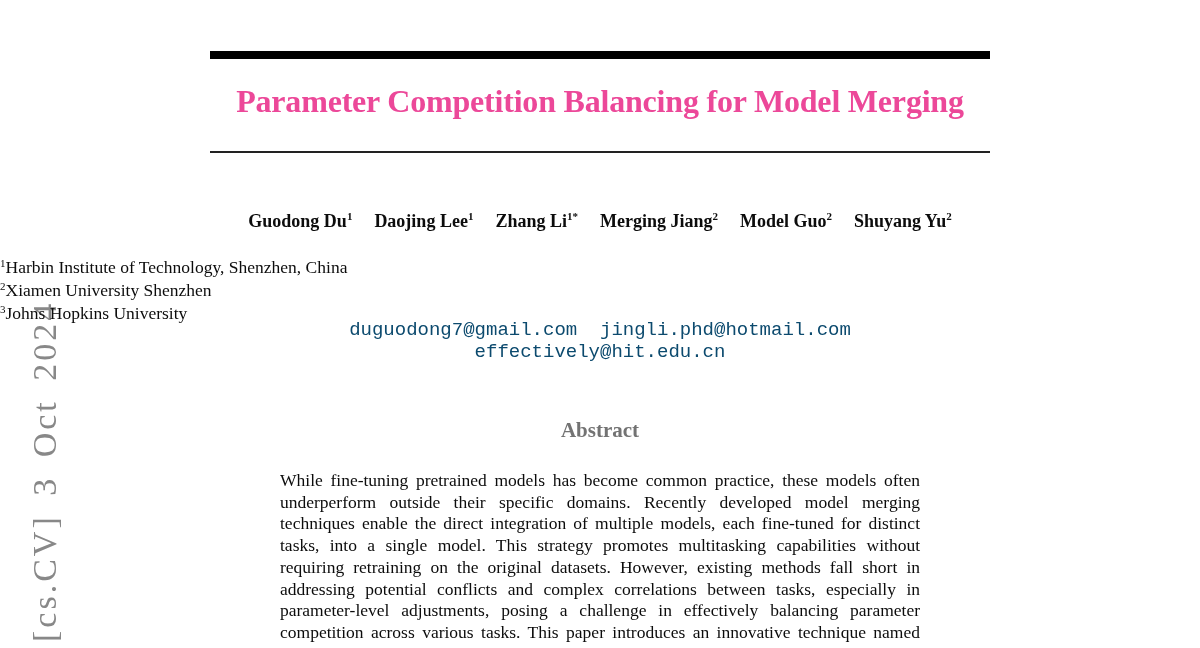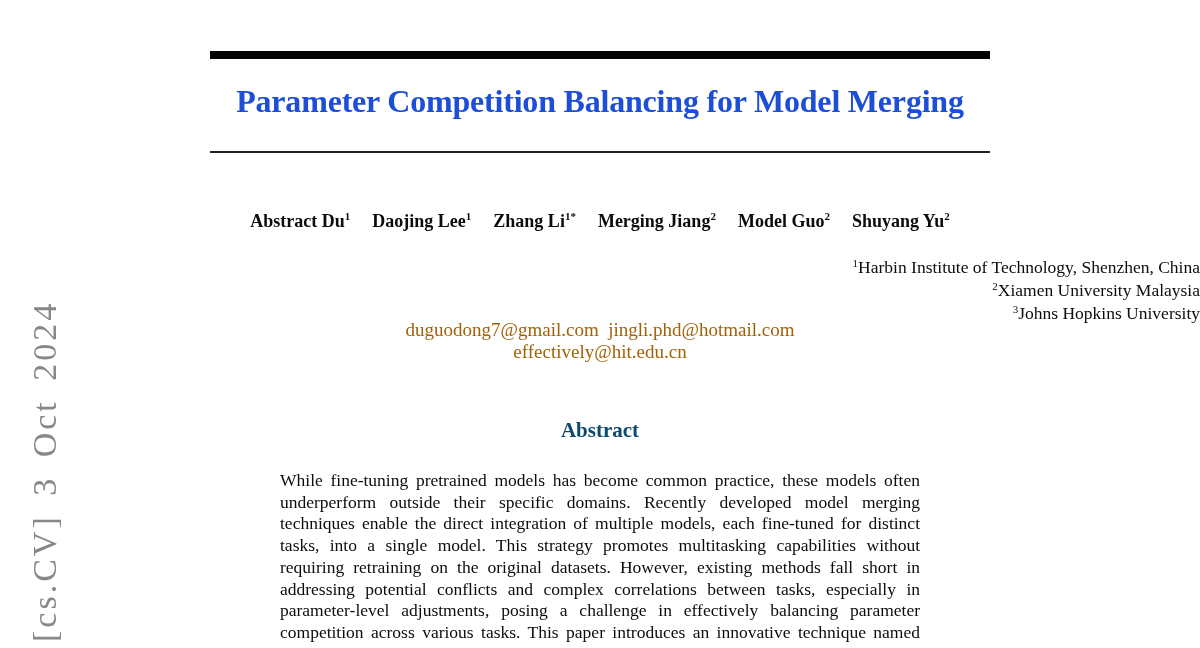--- a/index.html
+++ b/index.html
@@ -45,21 +45,21 @@
   .title {
     position: absolute;
     left: 0; right: 0; top: 81px;
     margin: 0;
     text-align: center;
     font-family: "Liberation Serif", serif;
     font-weight: 700;
     font-size: 32px;
     line-height: 40px;
     letter-spacing: -0.2px;
-    color: #1d4ed8;
+    color: #ec4899;
   }
 
   .authors-line {
     position: absolute;
     left: 0; right: 0;
     text-align: center;
     font-weight: 700;
     font-size: 18px;
     line-height: 20px;
     white-space: nowrap;
@@ -71,48 +71,48 @@
     font-size: 11px;
     vertical-align: baseline;
     position: relative;
     top: -7px;
     line-height: 0;
   }
 
   .affils {
     position: absolute;
     left: 0; right: 0; top: 256px;
-    text-align: right;
+    text-align: left;
     font-size: 17.5px;
     line-height: 23px;
   }
   .affil-line sup { top: -6px; }
 
   .email-line {
     position: absolute;
     left: 0; right: 0;
     text-align: center;
-    font-family: Liberation Serif, serif;
+    font-family: Liberation Mono, monospace;
     font-size: 19px;
     line-height: 20px;
     white-space: pre;
-    color: #a16207;
+    color: #0c4a6e;
   }
   .email-line1 { top: 320px; }
   .email-line2 { top: 342px; }
 
   .abstract-heading {
     position: absolute;
     left: 0; right: 0; top: 418px;
     margin: 0;
     text-align: center;
     font-weight: 700;
     font-size: 21px;
     line-height: 24px;
-    color: #0c4a6e;
+    color: #737373;
   }
   .abstract-body {
     position: absolute;
     left: 280px; top: 470px;
     width: 640px;
     font-size: 17.5px;
     line-height: 21.7px;
     text-align: justify;
     color: #0c0c0c;
   }
@@ -124,27 +124,27 @@
 
   <div class="arxiv-stamp" style="color: rgb(136, 136, 136);">[cs.CV] 3 Oct 2024</div>
 
   <div class="rule-thick"></div>
 
   <h1 class="title">Parameter Competition Balancing for Model Merging</h1>
 
   <div class="rule-thin"></div>
 
   <div class="authors-line authors-line1">
-    <span class="author"><span>Abstract Du</span><sup>1</sup></span><span class="author"><span>Daojing Lee</span><sup>1</sup></span><span class="author"><span>Zhang Li</span><sup>1*</sup></span><span class="author"><span>Merging Jiang</span><sup>2</sup></span><span class="author"><span>Model Guo</span><sup>2</sup></span><span class="author"><span>Shuyang Yu</span><sup>2</sup></span>
+    <span class="author"><span>Guodong Du</span><sup>1</sup></span><span class="author"><span>Daojing Lee</span><sup>1</sup></span><span class="author"><span>Zhang Li</span><sup>1*</sup></span><span class="author"><span>Merging Jiang</span><sup>2</sup></span><span class="author"><span>Model Guo</span><sup>2</sup></span><span class="author"><span>Shuyang Yu</span><sup>2</sup></span>
   </div>
 
 
   <div class="affils">
     <div class="affil-line"><sup>1</sup><span>Harbin Institute of Technology, Shenzhen, China</span></div>
-    <div class="affil-line"><sup>2</sup><span>Xiamen University Malaysia</span></div>
+    <div class="affil-line"><sup>2</sup><span>Xiamen University Shenzhen</span></div>
     <div class="affil-line"><sup>3</sup><span>Johns Hopkins University</span></div>
   </div>
 
   <div class="email-line email-line1">duguodong7@gmail.com  jingli.phd@hotmail.com</div>
   <div class="email-line email-line2">effectively@hit.edu.cn</div>
 
   <h2 class="abstract-heading">Abstract</h2>
 
   <div class="abstract-body">While fine-tuning pretrained models has become common practice, these models often underperform outside their specific domains. Recently developed model merging techniques enable the direct integration of multiple models, each fine-tuned for distinct tasks, into a single model. This strategy promotes multitasking capabilities without requiring retraining on the original datasets. However, existing methods fall short in addressing potential conflicts and complex correlations between tasks, especially in parameter-level adjustments, posing a challenge in effectively balancing parameter competition across various tasks. This paper introduces an innovative technique named PCB-Merging (Parameter Competition Balancing), a lightweight and training-free technique that adjusts the coefficients of each parameter for effective model merging.</div>
 

